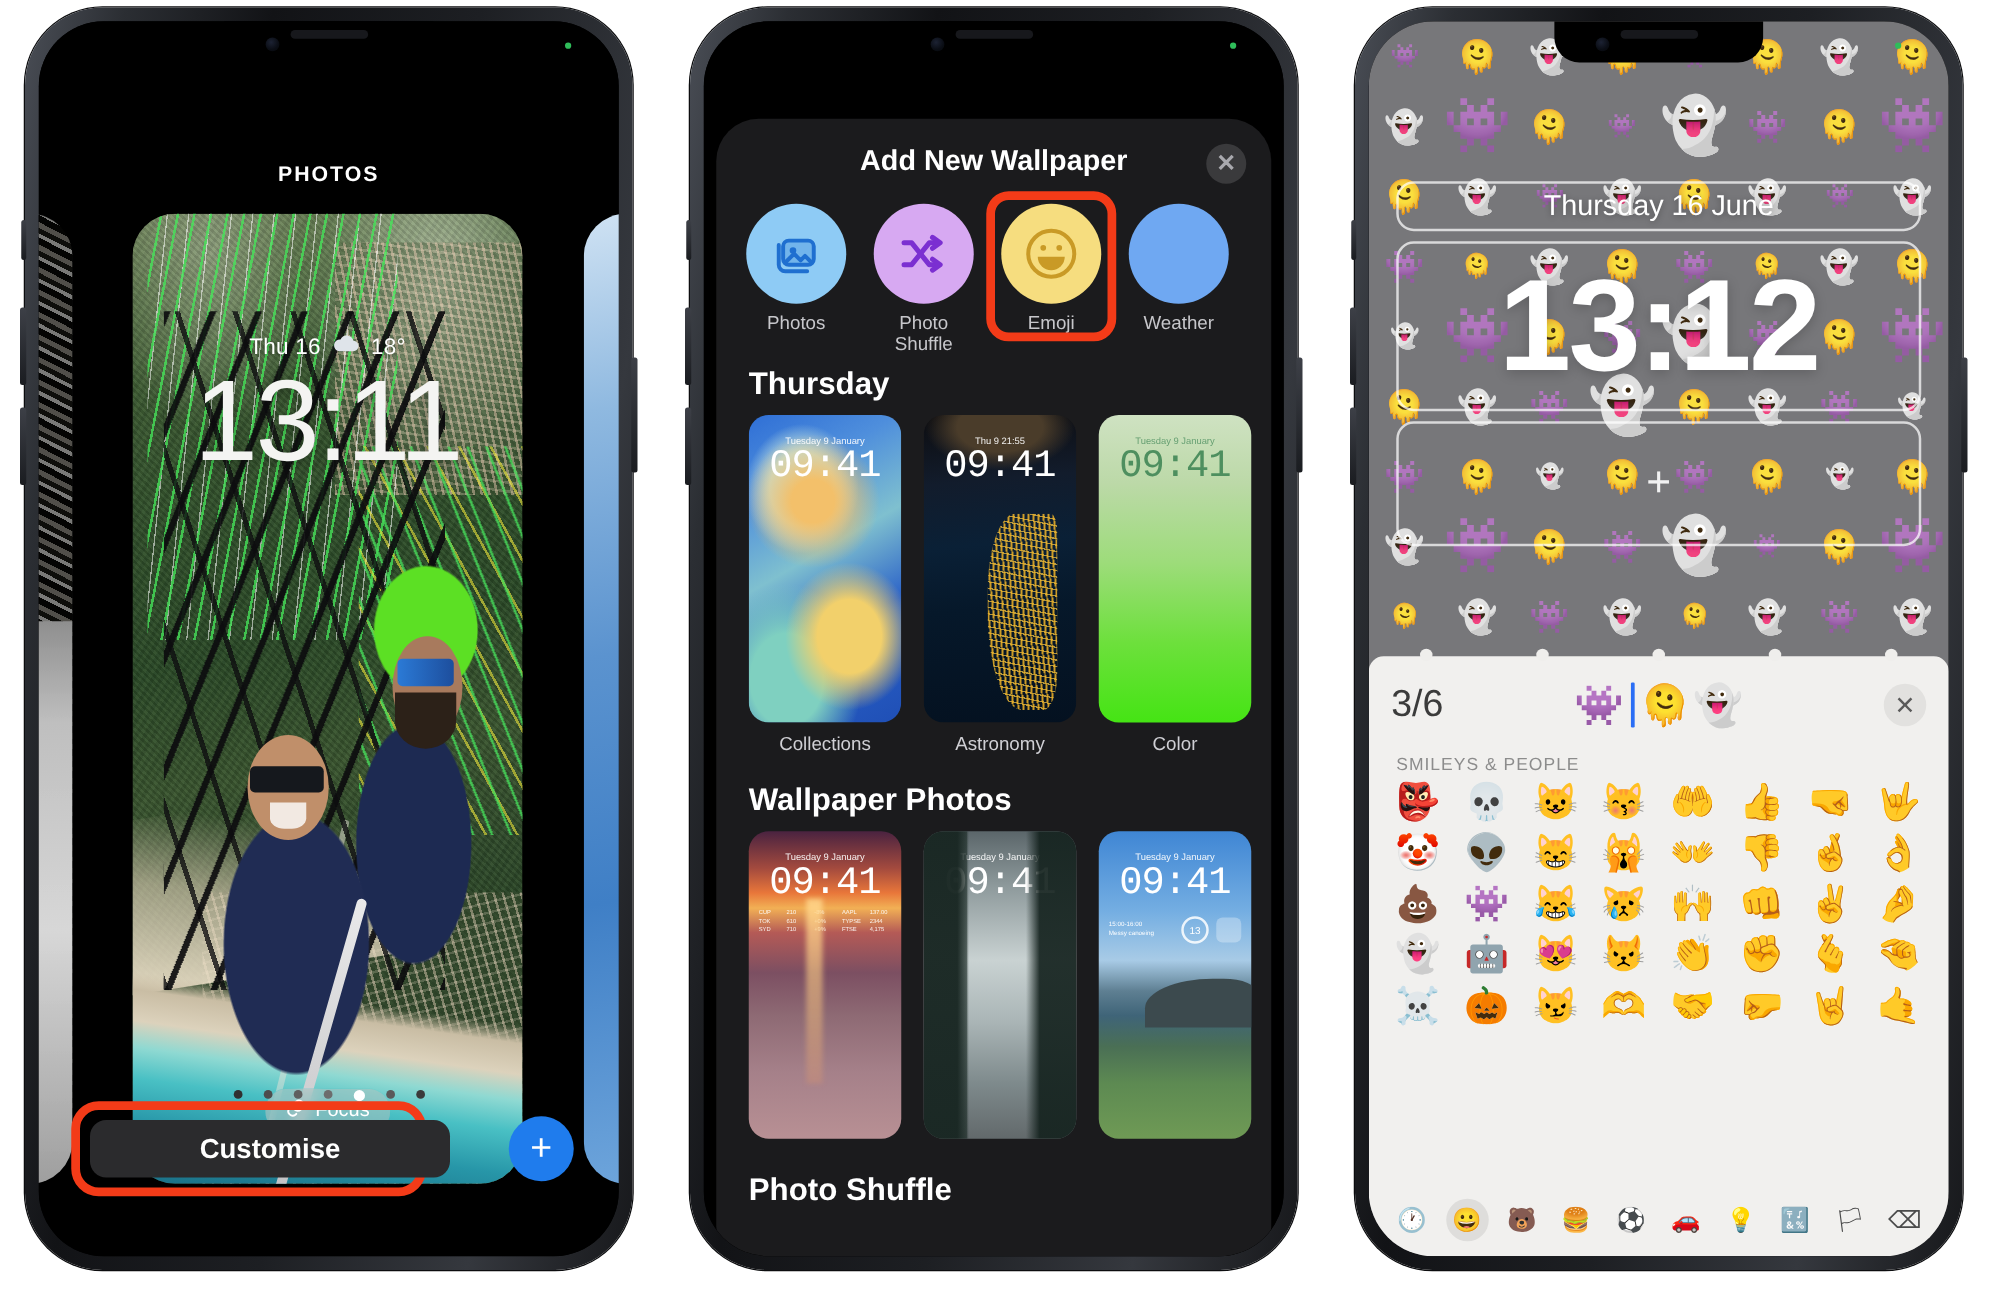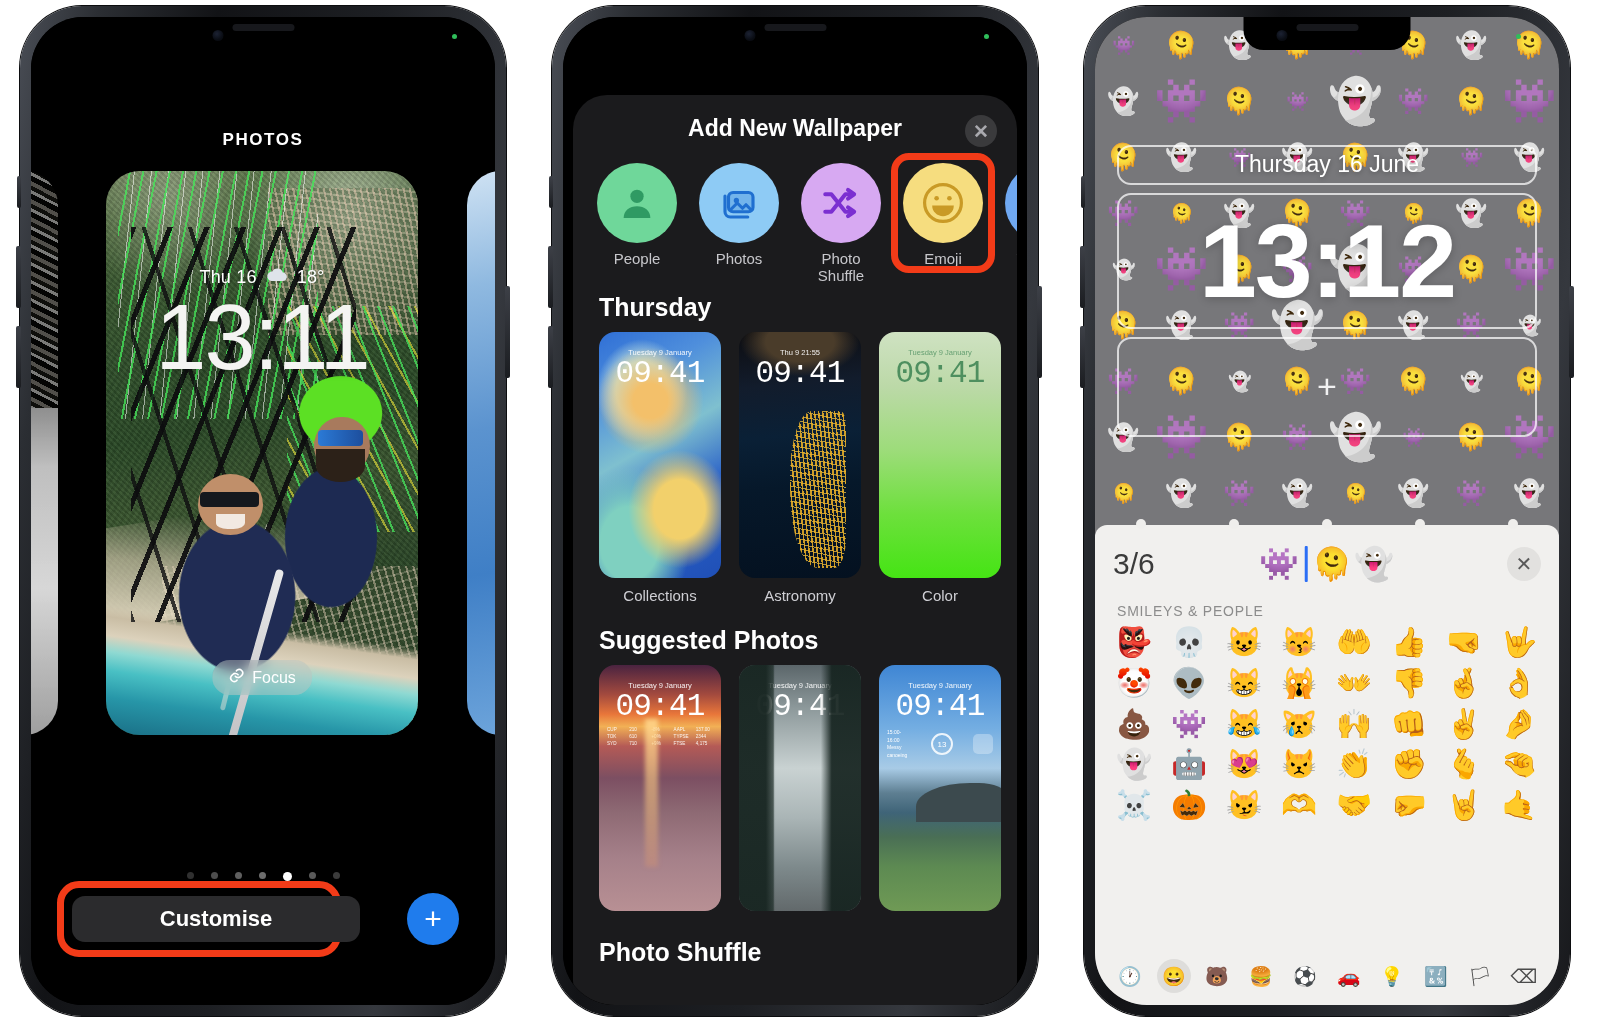--- a/index.html
+++ b/index.html
@@ -52,21 +52,21 @@
 
   
   #phone1 { left: 20px; top: 6px; width: 486px; height: 1010px; }
   .p1-screen { position:absolute; inset:0; background:#000; }
   .p1-title {
     position: absolute; top: 113px; width: 100%; text-align: center;
     color: #fff; font-size: 17px; font-weight: 700; letter-spacing: 1.6px;
   }
   .p1-cards { position:absolute; top: 154px; left:0; right:0; height: 690px; }
   .p1-card {
-    position: absolute; top: 0; height: 564px; border-radius: 34px; overflow:hidden;
+    position: absolute; top: 0; height: 776px; border-radius: 34px; overflow:hidden;
   }
   .p1-card.left  { left: -65px; width: 92px; }
   .p1-card.right { right: -62px; width: 90px; }
   .p1-card.main  { left: 75px; width: 312px; }
 
   .tex-left {
     width:100%;height:100%;
     background:
       repeating-linear-gradient(27deg, #7a7a78 0 3px, #181816 3px 7px, #55534f 7px 11px, #0f0f0e 11px 16px),
       #2a2a28;
@@ -334,21 +334,21 @@
     content:''; position:absolute; left:30%; top:48%; width:74%; height:16%;
     background:#3c4a4e; border-radius: 60% 30% 0 0;
   }
   .mini-widgets{
     position:absolute; top:62px; left:8px; right:8px; height:28px;
     display:flex; flex-direction:column; gap:2px;
   }
   .mini-row{ display:flex; gap:5px; font-size:4.6px; color:rgba(255,255,255,.9); }
   .mini-cell{ flex:1; }
   .mini-widgets2{
-    position:absolute; top:66px; left:8px; right:8px; height:26px; display:flex; gap:20px; align-items:center;
+    position:absolute; top:66px; left:8px; right:8px; height:26px; display:flex; gap:6px; align-items:center;
   }
   .mw-text{ font-size:5px; color:#fff; line-height:1.5; flex:1; }
   .mw-ring{
     width:22px;height:22px;border-radius:50%;border:2px solid rgba(255,255,255,.85);
     display:flex;align-items:center;justify-content:center;font-size:8px;color:#fff;
   }
   .mw-sq{ width:20px;height:20px;border-radius:5px;background:rgba(255,255,255,.3); }
   .sec-title-cut{
     color:#fff; font-size:25px; font-weight:700; padding-left:26px; margin-top: 18px;
   }
@@ -549,29 +549,20 @@
 
         <div class="sheet">
 
           <div class="sheet-head">
             <div class="sheet-title">Add New Wallpaper</div>
             <div class="sheet-close">✕</div>
           </div>
 
           <div class="cat-row">
 
-            <div class="cat">
-              <div class="cat-circle" style="background:#6fd79a">
-                <svg width="40" height="40" viewBox="0 0 24 24" fill="#2f9a63">
-                  <circle cx="12" cy="8" r="4"></circle>
-                    <path d="M4 21c0-4.4 3.6-7 8-7s8 2.6 8 7z"></path>
-                </svg>
-              </div>
-              <div class="cat-label">People</div>
-            </div>
 
             <div class="cat">
               <div class="cat-circle" style="background:#8ecbf5">
                 <svg width="42" height="42" viewBox="0 0 24 24" fill="none" stroke="#1f6fd0" stroke-width="1.8">
                   <rect x="6" y="6" width="14" height="11" rx="2.6" fill="#1f6fd0" fill-opacity=".25"></rect>
                   <path d="M4 8v9a3 3 0 0 0 3 3h10" stroke-linecap="round"></path>
                   <circle cx="10.5" cy="10.5" r="1.5" fill="#1f6fd0" stroke="none"></circle>
                   <path d="M7 16l4-4 3 3 2-2 3 3" stroke-linejoin="round"></path>
                 </svg>
               </div>
@@ -632,21 +623,21 @@
             <div class="thumb">
               <div class="thumb-img wp-color">
                 <div class="thumb-date">Tuesday 9 January</div>
                 <div class="thumb-time">09:41</div>
               </div>
               <div class="thumb-label">Color</div>
             </div>
 
           </div>
 
-          <div class="sec-title" style="padding-top:22px">Suggested Photos</div>
+          <div class="sec-title" style="padding-top:22px">Wallpaper Photos</div>
           <div class="thumb-row">
             <div class="thumb">
               <div class="thumb-img wp-sunset">
                 <div class="thumb-date">Tuesday 9 January</div>
                 <div class="thumb-time">09:41</div>
                 <div class="mini-widgets">
                   <div class="mini-row">
                     <span class="mini-cell">CUP</span>
                     <span class="mini-cell">210</span>
                     <span class="mini-cell">-8%</span>

